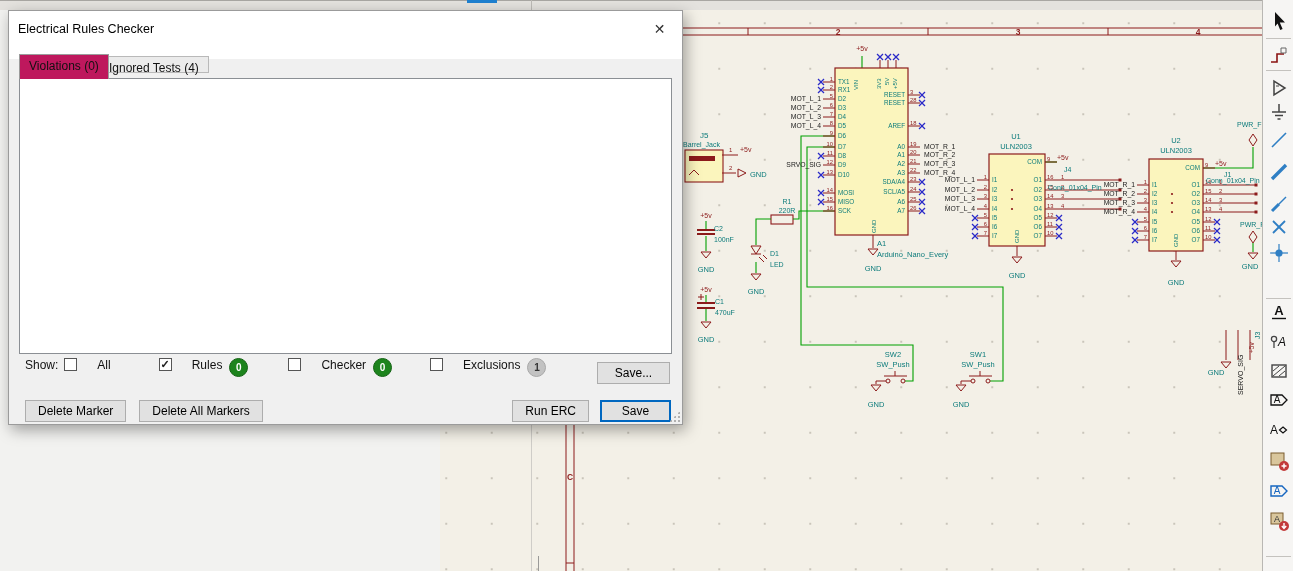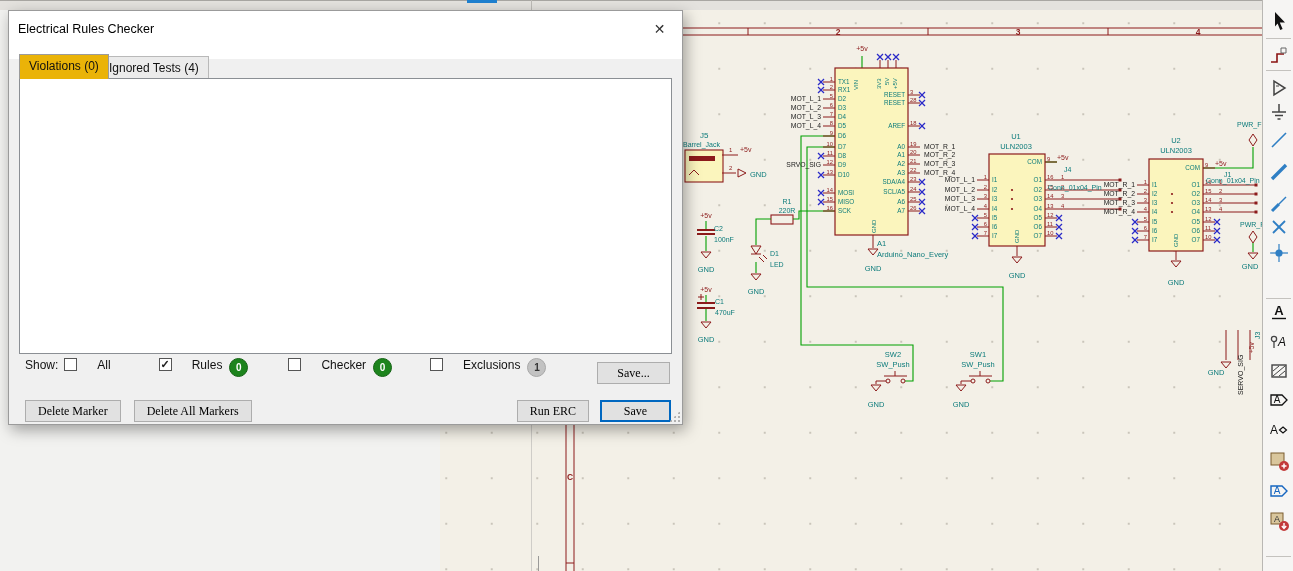--- a/index.html
+++ b/index.html
@@ -18,35 +18,35 @@
   #small-edge{position:absolute;left:538px;top:556px;width:1px;height:15px;background:#9a9a98;}
 
   #schem{position:absolute;left:0;top:0;z-index:3;pointer-events:none;}
 
   
   #erc-dialog{position:absolute;left:8px;top:10px;width:675px;height:415px;background:#f0f0f0;
     border:1px solid #9b9b9b;box-sizing:border-box;z-index:10;box-shadow:3px 5px 14px rgba(0,0,0,.35);font-size:12px;color:#111;}
   #erc-titlebar{position:absolute;left:0;top:0;right:0;height:48px;background:#ffffff;}
   #erc-title{position:absolute;left:9px;top:0;line-height:36px;font-size:12.5px;color:#000;}
   #erc-close{position:absolute;right:0;top:0;width:45px;height:36px;text-align:center;line-height:36px;font-size:14px;color:#333;cursor:pointer;}
-  .tab{position:absolute;top:43px;height:23px;line-height:23px;padding:0 9px;font-size:12px;box-sizing:border-box;}
-  #tab-violations{left:10px;background:#eab308;border:1px solid #9b9b9b;border-bottom:none;height:25px;z-index:2;}
+  .tab{position:absolute;top:43px;height:17px;line-height:23px;padding:0 9px;font-size:12px;box-sizing:border-box;}
+  #tab-violations{left:10px;background:#be185d;border:1px solid #9b9b9b;border-bottom:none;height:25px;z-index:2;}
   #tab-ignored{left:90px;background:#ebebeb;border:1px solid #b9b9b9;top:45px;}
   #erc-list{position:absolute;left:10px;top:67px;width:653px;height:276px;background:#fff;border:1px solid #8b8f94;box-sizing:border-box;}
   #filter-row{position:absolute;left:16px;top:347px;right:12px;height:22px;display:flex;}
   .cb{display:inline-block;width:13px;height:13px;background:#fff;border:1px solid #555;box-sizing:border-box;
       font-size:11px;line-height:11px;text-align:center;font-weight:bold;color:#222;}
   .cb-label{margin-left:20px;}
   .badge{display:inline-flex;width:17px;height:17px;border-radius:50%;align-items:center;justify-content:center;
       font-size:10px;font-weight:bold;margin-left:7px;}
   .badge.green{background:#1d841d;color:#fff;border:1px solid #146414;}
   .badge.gray{background:#c2c2c2;color:#333;border:1px solid #a8a8a8;}
   #btn-row{position:absolute;left:16px;top:388px;right:11px;height:23px;display:flex;align-items:flex-end;}
   .btn{background:#e1e1e1;border:1px solid #adadad;font-size:12px;height:22px;line-height:20px;padding:0 12px;
-      font-family:Liberation Serif, serif;box-sizing:border-box;cursor:pointer;}
+      font-family:Liberation Sans, sans-serif;box-sizing:border-box;cursor:pointer;}
   .btn.primary{border:2px solid #0067c0;line-height:18px;}
   #save-btn{position:absolute;right:12px;top:351px;width:73px;text-align:center;}
   #grip{position:absolute;right:2px;bottom:2px;width:11px;height:11px;
       background-image:radial-gradient(#b0b0b0 1.2px,rgba(0,0,0,0) 1.3px);background-size:4px 4px;
       clip-path:polygon(100% 0,100% 100%,0 100%);}
 
   
   #toolbar{position:absolute;left:1262px;top:0;width:31px;height:571px;background:#f6f5f3;border-left:1px solid #b9b7b3;box-sizing:border-box;z-index:9;}
   .tool{position:absolute;left:4px;width:24px;height:24px;display:flex;align-items:center;justify-content:center;cursor:pointer;}
   .tool svg{display:block;}

